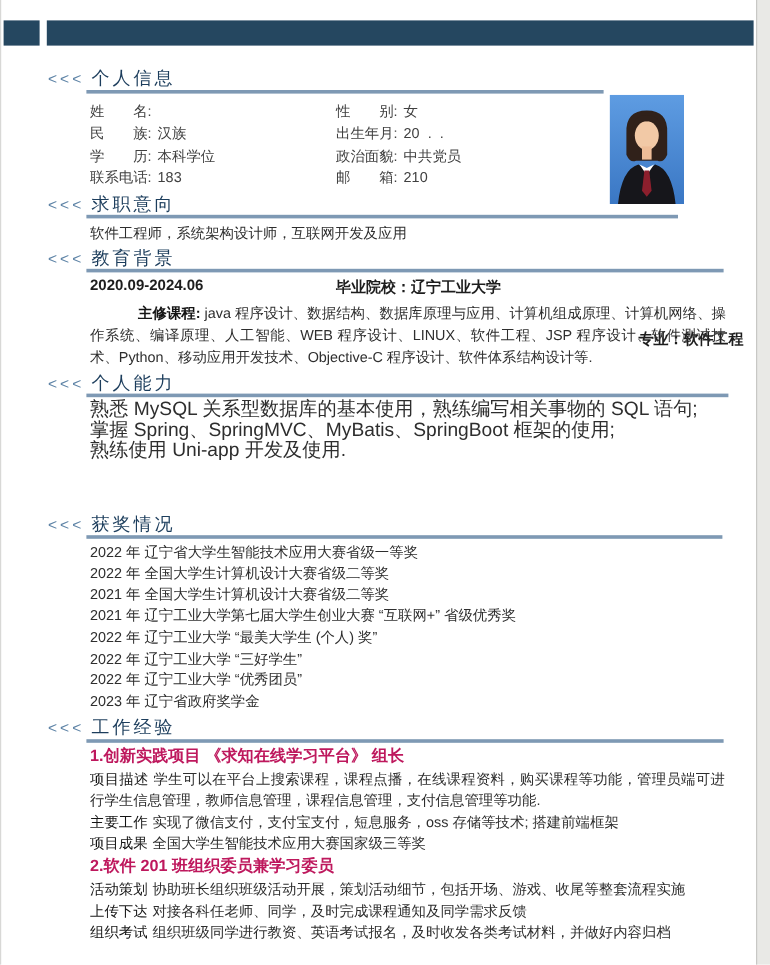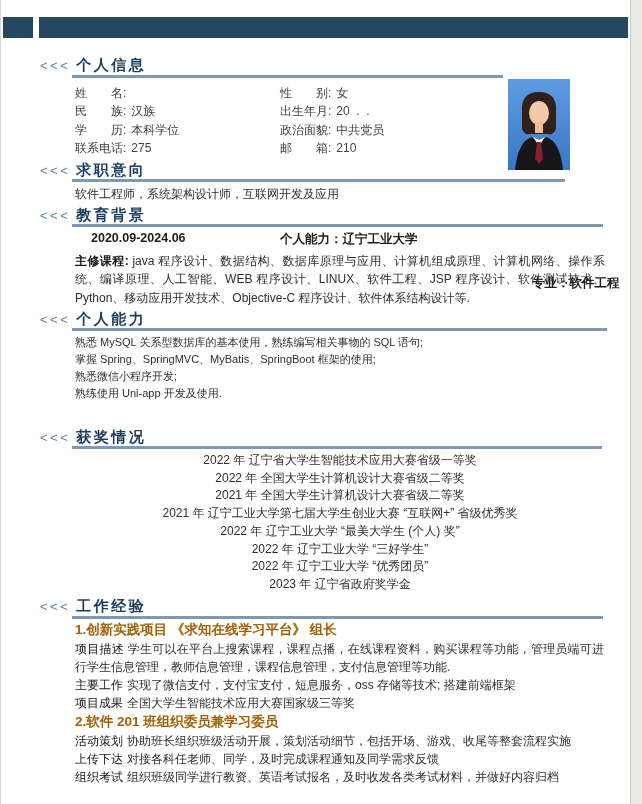--- a/index.html
+++ b/index.html
@@ -10,49 +10,49 @@
     color:#2e2e2e;
   }
   .left-edge{position:absolute;left:0;top:0;width:1px;height:804px;background:#d8d8d6;}
   .page-strip{position:absolute;left:630px;top:0;width:12px;height:804px;
     background:#e9e9e6;border-left:1px solid #c8c8c5;box-sizing:border-box;}
   .bar-square{position:absolute;left:3px;top:17px;width:30px;height:21px;background:#254760;}
   .bar-long{position:absolute;left:39px;top:17px;width:589px;height:21px;background:#254760;}
 
   .sec-head{position:absolute;left:40px;height:17px;display:flex;align-items:center;}
   .marker{color:#5d83a6;font-size:13px;letter-spacing:2.5px;white-space:pre;}
-  .sec-title{color:#1c3d5c;font-size:15px;font-weight:700;letter-spacing:2.5px;margin-left:6px;text-align:right;}
+  .sec-title{color:#1c3d5c;font-size:15px;font-weight:400;letter-spacing:2.5px;margin-left:6px;text-align:right;}
   .rule{position:absolute;left:72px;height:3px;background:#7e99b4;}
 
   .pgrid{position:absolute;left:75px;top:84px;width:430px;display:grid;
     grid-template-columns:205px 1fr;font-size:12px;font-weight:400;color:#404040;}
   .pfield{height:18.4px;line-height:18.4px;white-space:pre;}
   .pvalue{margin-left:5px;white-space:pre;}
 
   .objective-text{position:absolute;left:75px;top:186px;font-size:12px;color:#2e2e2e;}
 
   .edu-row{position:absolute;left:75px;top:231px;width:529px;height:16px;
     font-size:12.5px;font-weight:700;color:#1d1d1d;}
   .edu-row span{position:absolute;top:0;white-space:nowrap;}
-  .edu-period{left:16px;text-align:center;}
+  .edu-period{left:0;text-align:center;}
   .edu-school{left:205px;}
   .edu-major{left:457px;margin-top:44px;}
 
   .courses{position:absolute;left:75px;top:252px;width:530px;
     font-size:12px;line-height:18.4px;color:#2e2e2e;text-align:justify;}
-  .clabel{font-weight:700;color:#141414;}
+  .clabel{font-weight:700;color:#141414;margin-left:40px;}
 
-  .skills{position:absolute;left:75px;top:334px;width:530px;font-size:11px;color:#2e2e2e;}
+  .skills{position:absolute;left:75px;top:334px;width:530px;font-size:16px;color:#2e2e2e;}
   .skills .line{line-height:16.9px;white-space:nowrap;}
 
   .awards{position:absolute;left:75px;top:452px;width:530px;font-size:12px;color:#2e2e2e;}
-  .awards .line{line-height:17.7px;white-space:nowrap;text-align:center;}
+  .awards .line{line-height:17.7px;white-space:nowrap;}
 
   .work{position:absolute;left:75px;top:620px;width:529px;font-size:12px;color:#2e2e2e;}
-  .work-title{font-size:13.5px;font-weight:700;color:#a16207;line-height:19.5px;}
+  .work-title{font-size:13.5px;font-weight:700;color:#be185d;line-height:19.5px;}
   .work-line{line-height:18.2px;text-align:justify;}
   .wlabel{font-weight:400;color:#141414;margin-right:4px;}
 
   .photo{position:absolute;left:508px;top:79px;width:62px;height:91px;}
   .photo svg{display:block;}
 </style>
 </head>
 <body>
 
 <div class="left-edge"></div>
@@ -67,21 +67,21 @@
 </div>
 <div class="rule" style="top:75px;width:431px"></div>
 
 <div class="pgrid">
   <div class="pfield"><span>姓　　名:</span><span class="pvalue"></span></div>
   <div class="pfield"><span>性　　别:</span><span class="pvalue">女</span></div>
   <div class="pfield"><span>民　　族:</span><span class="pvalue">汉族</span></div>
   <div class="pfield"><span>出生年月:</span><span class="pvalue">20  .  .</span></div>
   <div class="pfield"><span>学　　历:</span><span class="pvalue">本科学位</span></div>
   <div class="pfield"><span>政治面貌:</span><span class="pvalue">中共党员</span></div>
-  <div class="pfield"><span>联系电话:</span><span class="pvalue">275</span></div>
+  <div class="pfield"><span>联系电话:</span><span class="pvalue">183</span></div>
   <div class="pfield"><span>邮　　箱:</span><span class="pvalue">210</span></div>
 </div>
 
 <div class="photo">
   <svg width="62" height="91" viewBox="0 0 62 91" xmlns="http://www.w3.org/2000/svg">
     <defs>
       <linearGradient id="pbg" x1="0" y1="0" x2="0" y2="1">
         <stop offset="0" stop-color="#5e9ce2"></stop>
         <stop offset="1" stop-color="#3a77c4"></stop>
       </linearGradient>
@@ -104,36 +104,35 @@
 <div class="rule" style="top:179px;width:493px"></div>
 <div class="objective-text">软件工程师，系统架构设计师，互联网开发及应用</div>
 
 <div class="sec-head" style="top:207px">
   <span class="marker">&lt;&lt;&lt;</span>
   <span class="sec-title">教育背景</span>
 </div>
 <div class="rule" style="top:224px;width:531px"></div>
 <div class="edu-row">
   <span class="edu-period">2020.09-2024.06</span>
-  <span class="edu-school">个人能力：辽宁工业大学</span>
+  <span class="edu-school">毕业院校：辽宁工业大学</span>
   <span class="edu-major">专业：软件工程</span>
 </div>
 <div class="courses">
   <span class="clabel">主修课程:</span><span> java 程序设计、数据结构、数据库原理与应用、计算机组成原理、计算机网络、操作系统、编译原理、人工智能、WEB 程序设计、LINUX、软件工程、JSP 程序设计、软件测试技术、Python、移动应用开发技术、Objective-C 程序设计、软件体系结构设计等.</span>
 </div>
 
 <div class="sec-head" style="top:311px">
   <span class="marker">&lt;&lt;&lt;</span>
   <span class="sec-title">个人能力</span>
 </div>
 <div class="rule" style="top:328px;width:535px"></div>
 <div class="skills">
   <div class="line">熟悉 MySQL 关系型数据库的基本使用，熟练编写相关事物的 SQL 语句;</div>
   <div class="line">掌握 Spring、SpringMVC、MyBatis、SpringBoot 框架的使用;</div>
-  <div class="line">熟悉微信小程序开发;</div>
   <div class="line">熟练使用 Uni-app 开发及使用.</div>
 </div>
 
 <div class="sec-head" style="top:429px">
   <span class="marker">&lt;&lt;&lt;</span>
   <span class="sec-title">获奖情况</span>
 </div>
 <div class="rule" style="top:446px;width:530px"></div>
 <div class="awards">
   <div class="line">2022 年 辽宁省大学生智能技术应用大赛省级一等奖</div>

